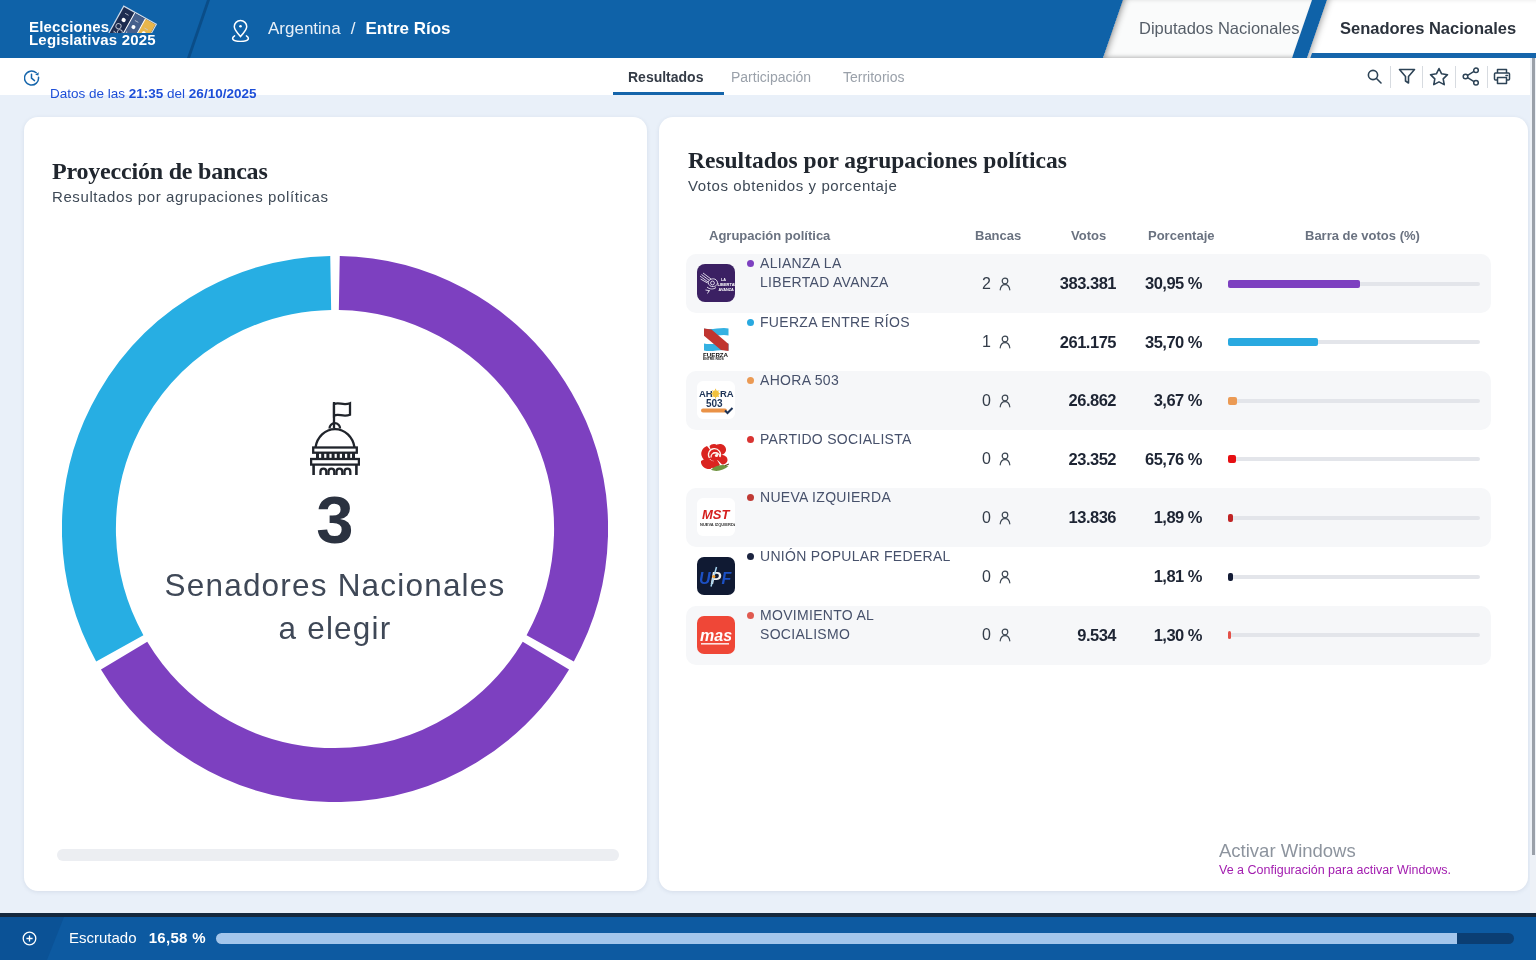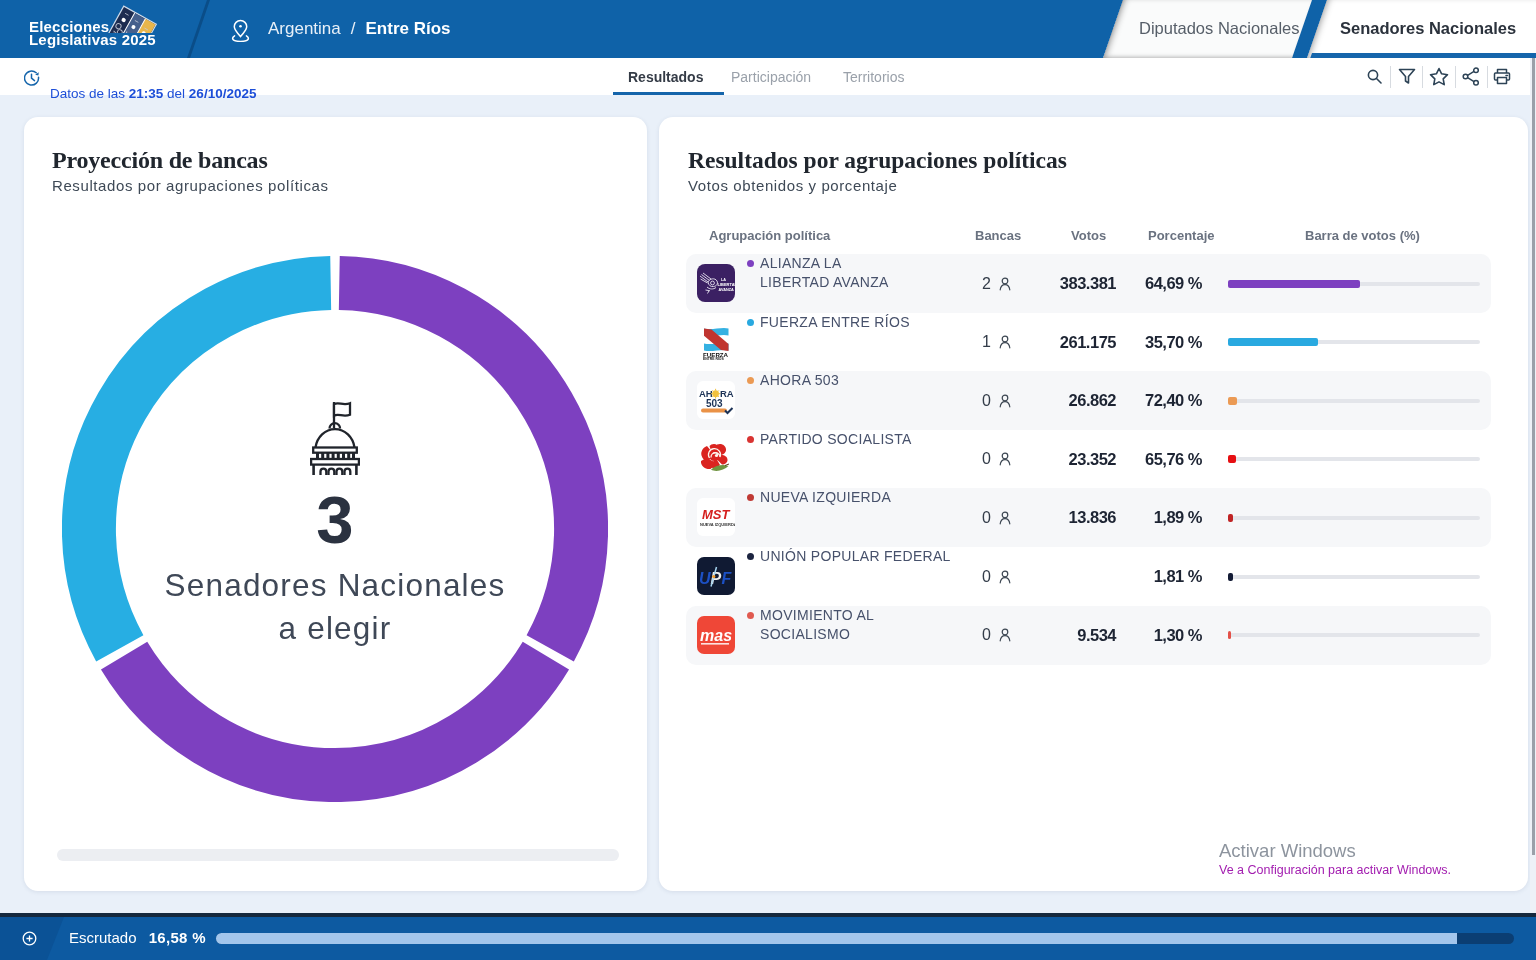--- a/index.html
+++ b/index.html
@@ -168,21 +168,21 @@
 </svg>
 <div class="vline" style="left:1487px"></div>
 <svg class="abs" style="left:1493px;top:68px" width="18" height="17" viewBox="0 0 18 17" fill="none" stroke="#2d4356" stroke-width="1.5" stroke-linejoin="round">
   <path d="M4.5 5 V1.5 h9 V5"></path>
   <rect x="1.5" y="5" width="15" height="7" rx="1"></rect>
   <rect x="4.5" y="9.5" width="9" height="6" fill="#fff"></rect>
   <path d="M13 7.5 h1.5" stroke-linecap="round"></path>
 </svg>
 
 <div class="card" id="card-left"></div>
-<div class="abs" style="left:52px;top:147px">
+<div class="abs" style="left:52px;top:158px">
     <div class="ctitle">Proyección de bancas</div>
 <div class="csub">Resultados por agrupaciones políticas</div>
   </div>
 
 <svg id="donut" width="546" height="546" viewBox="0 0 546 546" fill="none">
   <path d="M 277.3 27.0 A 246.0 246.0 0 0 1 488.2 392.3" stroke="#7d40c0" stroke-width="54"></path>
   <path d="M 483.9 399.7 A 246.0 246.0 0 0 1 62.1 399.7" stroke="#7d40c0" stroke-width="54"></path>
   <path d="M 57.8 392.3 A 246.0 246.0 0 0 1 268.7 27.0" stroke="#27aee3" stroke-width="54"></path>
 </svg>
 <div id="donut-center">
@@ -233,21 +233,21 @@
    <text x="21.5" y="26.6" font-size="3.8" fill="#fff" font-weight="bold" font-family="Liberation Sans">AVANZA</text>
         </svg></div>
     <div class="pname">
         <span class="txt"><span class="dot" style="background:#7d40c0"></span>ALIANZA LA<br>LIBERTAD AVANZA</span>
       </div>
     <div class="bancas">2<svg width="14" height="14" viewBox="0 0 14 14" fill="none" stroke="#3c4652" stroke-width="1.2" style="margin-left:7px">
   <circle cx="7" cy="4" r="2.8"></circle>
           <path d="M2.2 12.8 c.4 -3.4 2.3 -5.2 4.8 -5.2 s4.4 1.8 4.8 5.2" stroke-linecap="round"></path>
         </svg></div>
     <div class="votes">383.381</div>
-    <div class="pct">64,69 %</div>
+    <div class="pct">30,95 %</div>
     <div class="bartrack"></div>
     <div class="barfill" style="width:132px;background:#7d40c0"></div>
   </div>
     <div class="row " style="top:312.6px">
     <div class="logo"><svg width="38" height="38">
           <rect width="38" height="38" rx="6" fill="#fff"></rect>
    <path d="M7 5.5 C15 7.5 25 3.5 31.5 5.5 V12.5 C25 10.5 15 14.5 7 12.5 Z" fill="#35b1e2"></path>
    <path d="M7 20.5 C15 22.5 25 18.5 31.5 20.5 V27.5 C25 25.5 15 29.5 7 27.5 Z" fill="#35b1e2"></path>
    <path d="M7 5.5 L14.5 6.5 L31.5 21 V28 L24 27 L7 12.8 Z" fill="#c03530"></path>
    <text x="6" y="33.5" font-size="6.2" fill="#111" font-weight="bold" font-family="Liberation Sans">FUERZA</text>
@@ -279,21 +279,21 @@
    <path d="M28 29.5 l2.5 2.5 l5 -5" stroke="#1c3357" stroke-width="2" fill="none"></path>
         </svg></div>
     <div class="pname">
         <span class="txt"><span class="dot" style="background:#eb9a54"></span>AHORA 503</span>
       </div>
     <div class="bancas">0<svg width="14" height="14" viewBox="0 0 14 14" fill="none" stroke="#3c4652" stroke-width="1.2" style="margin-left:7px">
   <circle cx="7" cy="4" r="2.8"></circle>
           <path d="M2.2 12.8 c.4 -3.4 2.3 -5.2 4.8 -5.2 s4.4 1.8 4.8 5.2" stroke-linecap="round"></path>
         </svg></div>
     <div class="votes">26.862</div>
-    <div class="pct">72,40 %</div>
+    <div class="pct">3,67 %</div>
     <div class="bartrack"></div>
     <div class="barfill" style="width:9.3px;background:#eb9a54"></div>
   </div>
     <div class="row " style="top:429.8px">
     <div class="logo"><svg width="38" height="38">
           <rect width="38" height="38" rx="6" fill="#fff"></rect>
    <path d="M10 6 c-4 1.5 -6.5 5.5 -5.5 9.5 c.8 3.5 3.5 5.5 6.5 6 l6 -7 Z" fill="#da2420"></path>
    <path d="M17 4 c-2 0 -3.5 .8 -4.5 2 l3 9 8 -1 c1 -4 -2 -10 -6.5 -10 Z" fill="#da2420"></path>
    <path d="M20 4.5 c4.5 -1.8 8.5 .7 9 4.5 c.4 3 -2 5.5 -5 6 l-5 -4 Z" fill="#da2420"></path>
    <path d="M24 15 c4 0 6.5 2 6.5 5 c0 2.5 -2.5 4.5 -5.5 4.5 l-5 -5 Z" fill="#da2420"></path>

